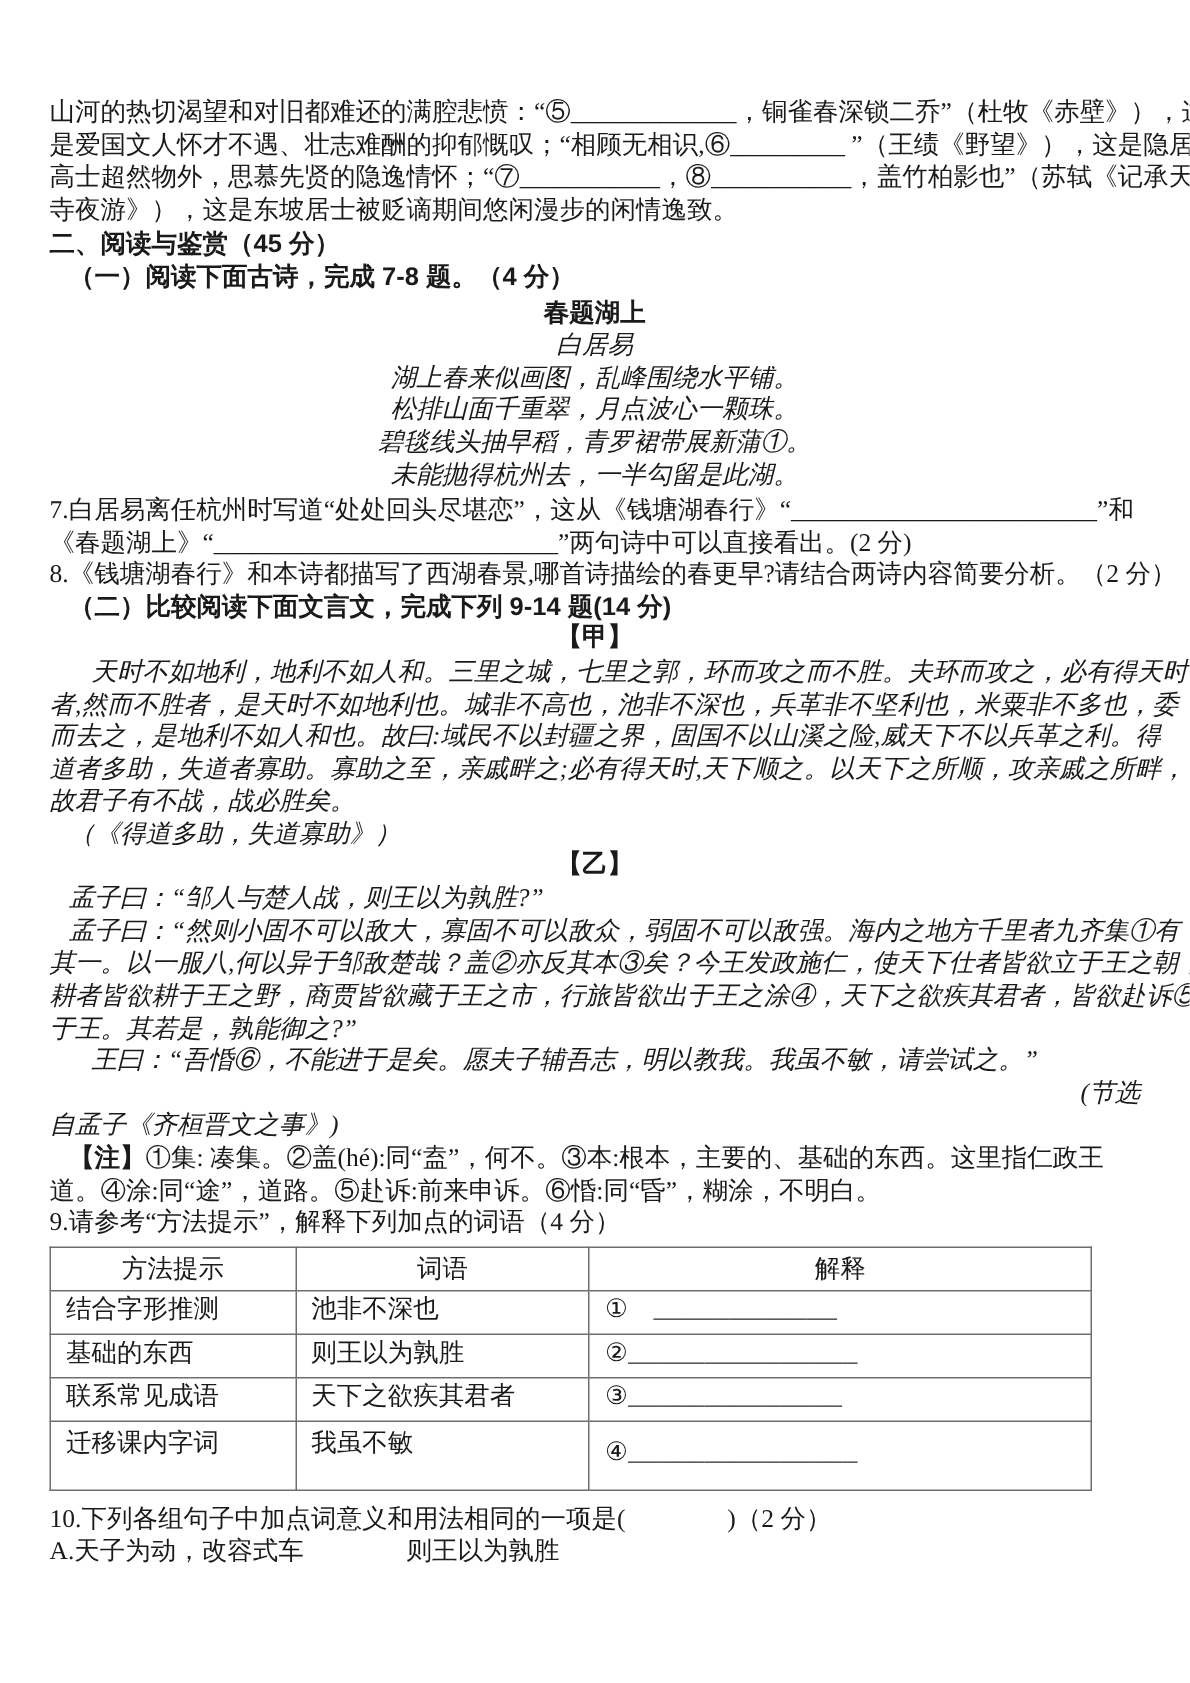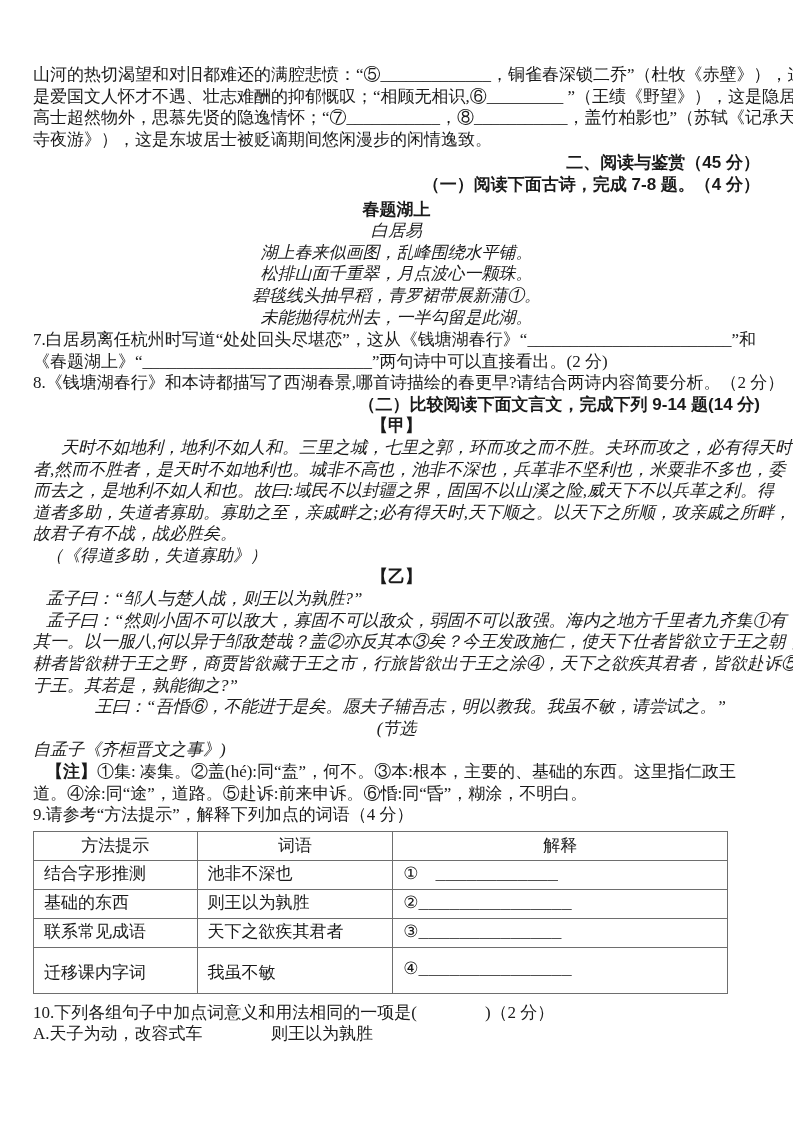--- a/index.html
+++ b/index.html
@@ -13,27 +13,26 @@
     padding: 64px 33px 0 33px;
     font-family: "Liberation Serif", "DejaVu Serif", serif;
     font-size: 17px;
     color: #1a1a1a;
   }
   .doc { width: 727px; }
   .ln { line-height: 21.6px; white-space: nowrap; }
   .hei {
     font-family: "Liberation Sans", "DejaVu Sans", sans-serif;
     font-weight: bold;
-    text-align: right;
   }
   .kai { font-style: italic; }
   .center { text-align: center; font-family: Liberation Mono, monospace; }
-  .right { text-align: center; }
+  .right { text-align: right; }
   .indent1 { padding-left: 13px; }
-  .indent2 { padding-left: 28px; text-align: center; }
+  .indent2 { padding-left: 28px; }
   .mt4 { margin-top: 4px; }
   .mt2 { margin-top: 2px; }
   table.method-table {
     margin-top: 5px;
     width: 695px;
     border-collapse: collapse;
     table-layout: fixed;
     border-radius: 30px;
   }
   table.method-table th, table.method-table td {
@@ -41,21 +40,21 @@
     font-weight: normal;
     padding: 2px 10px;
     line-height: 24px;
     vertical-align: middle;
     overflow: hidden;
   }
   table.method-table thead th { text-align: center; height: 22px; }
   table.method-table td { text-align: left; font-family: Liberation Mono, monospace; }
   tr.row-std { height: 29px; }
   tr.row-tall { height: 46px; }
-  tr.row-tall td.cell-top { vertical-align: top; padding-top: 14px; }
+  tr.row-tall td.cell-top { vertical-align: top; padding-top: 4px; }
   .col-method { width: 152px; }
   .col-word { width: 182px; }
   .col-answer { width: 311px; }
   .optA-left { display: inline-block; min-width: 238px; }
   .q10 { margin-top: 8px; }
 </style>
 </head>
 <body>
 
 <div class="doc">

